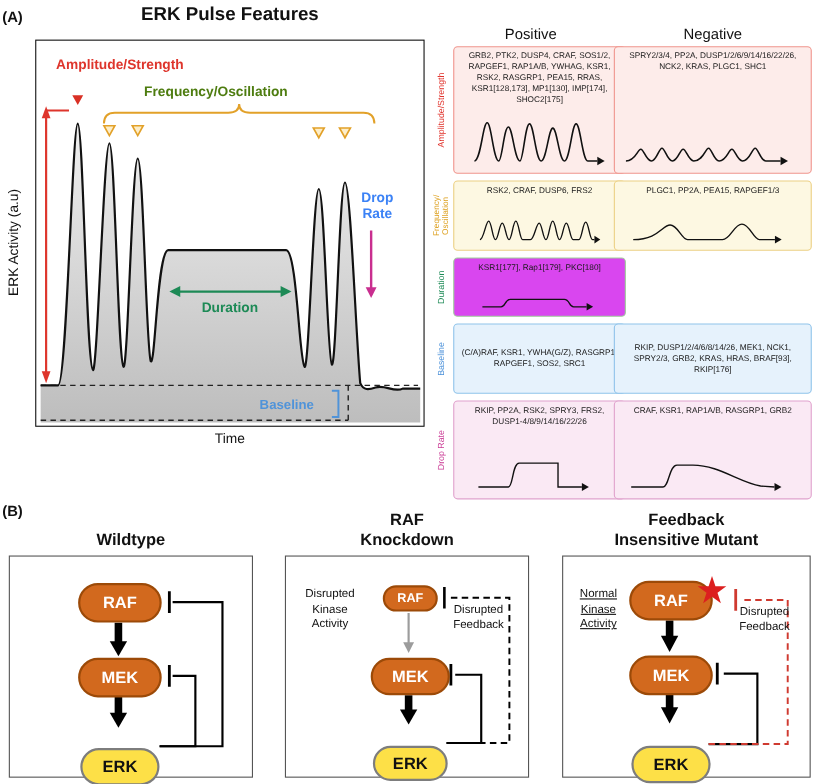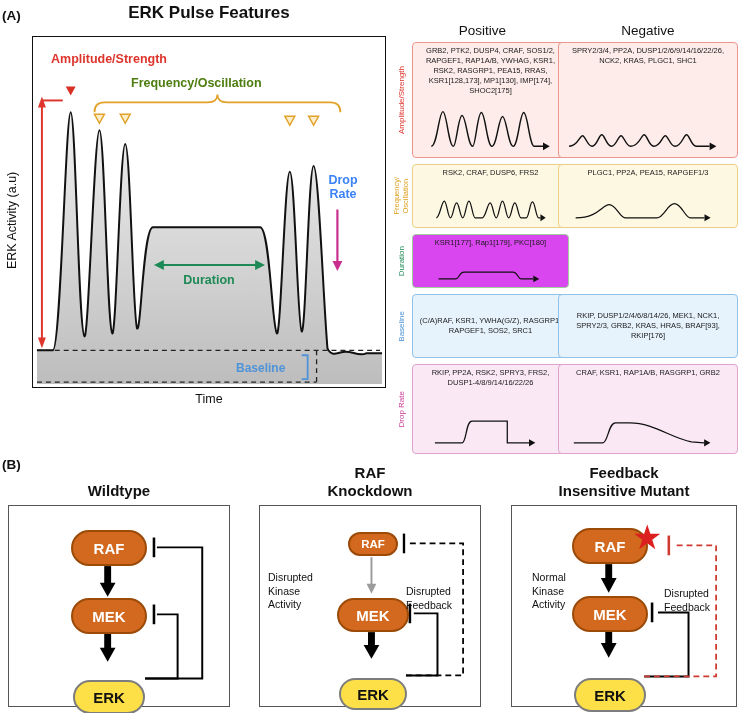--- a/index.html
+++ b/index.html
@@ -64,24 +64,24 @@
   .node.gray{background:#fde047;border:2.5px solid #7d7d7d;color:#111;margin-top:16px;}
   .b1 .n-raf{left:62px;top:24px;width:76px;height:36px;}
   .b1 .n-mek{left:62px;top:92px;width:76px;height:36px;}
   .b1 .n-erk{left:64px;top:158px;width:72px;height:34px;}
   .b2 .n-raf{left:88px;top:26px;width:50px;height:24px;font-size:11.5px;border-width:2px;}
   .b2 .n-mek{left:77px;top:92px;width:72px;height:34px;}
   .b2 .n-erk{left:79px;top:156px;width:68px;height:32px;}
   .b3 .n-raf{left:60px;top:22px;width:76px;height:36px;}
   .b3 .n-mek{left:60px;top:90px;width:76px;height:36px;}
   .b3 .n-erk{left:62px;top:156px;width:72px;height:34px;}
-  .note{position:absolute;font-size:10.5px;line-height:1.3;white-space:pre-line;margin-top:37px;}
+  .note{position:absolute;font-size:10.5px;line-height:1.3;text-align:center;white-space:pre-line;}
   .b2 .note-l{left:8px;top:28px;width:64px;}
   .b2 .note-r{left:146px;top:42px;width:58px;}
-  .b3 .note-l{left:20px;top:28px;width:56px;}
+  .b3 .note-l{left:4px;top:28px;width:56px;text-decoration:underline;}
   .b3 .note-r{left:152px;top:44px;width:62px;}
   .star{position:absolute;left:120px;top:14px;font-size:34px;line-height:1;color:#dc1f1f;}
 </style>
 </head>
 <body>
 
 <div class="fig">
 
   <span class="panel-label" style="left:2px;top:8px;">(A)</span>
 

